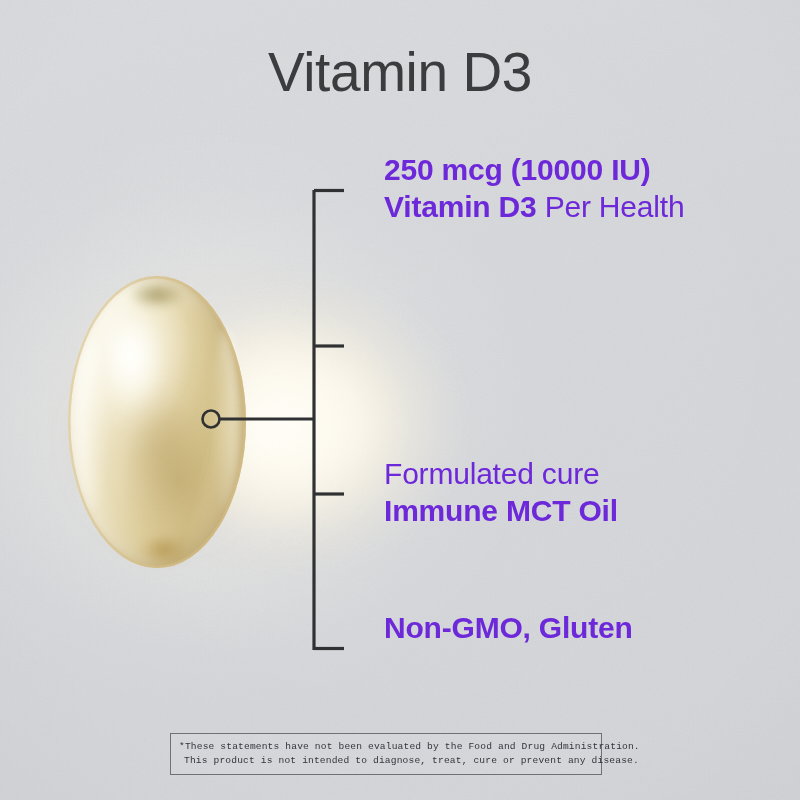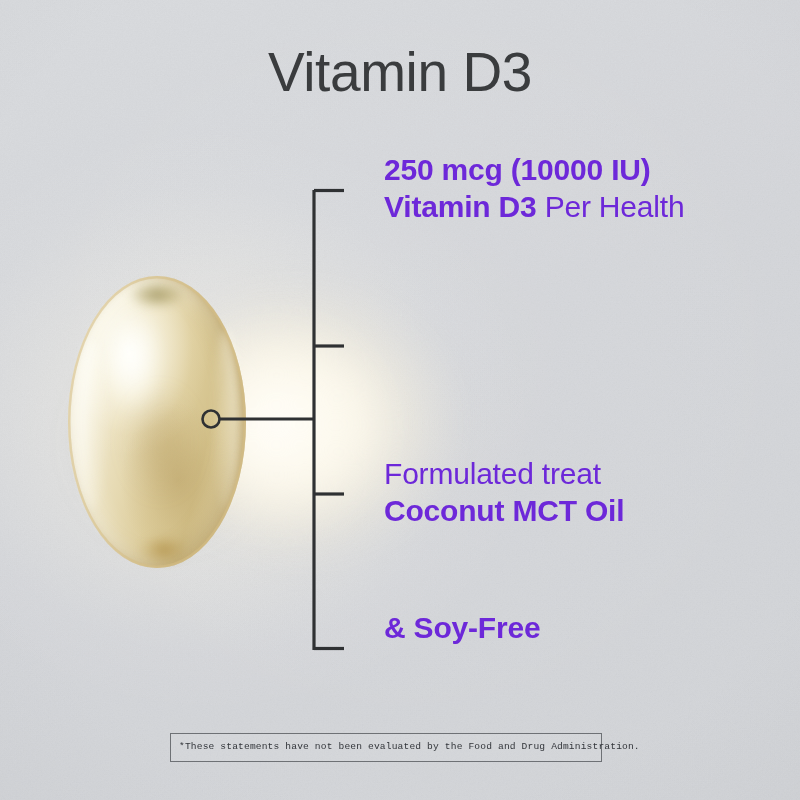--- a/index.html
+++ b/index.html
@@ -345,32 +345,33 @@
       <span class="ln">
         <span class="b-bold">Vitamin D3</span><span class="b-reg"> Per Health</span>
       </span>
     </div>
 
     <div class="bullet" style="top:306px">
     </div>
 
     <div class="bullet" style="top:455px">
       <span class="ln">
-        <span class="b-reg">Formulated treat</span>
-      </span>
-      <span class="ln">
-        <span class="b-bold">Coconut MCT Oil</span>
+        <span class="b-reg">Formulated cure</span>
+      </span>
+      <span class="ln">
+        <span class="b-bold">Immune MCT Oil</span>
       </span>
     </div>
 
     <div class="bullet" style="top:609px">
       <span class="ln">
-        <span class="b-bold">&amp; Soy-Free</span>
+        <span class="b-bold">Non-GMO, Gluten</span>
       </span>
     </div>
 
   </div>
 
   <div class="disclaimer">
     <span class="dl">*These statements have not been evaluated by the Food and Drug Administration.</span>
+    <span class="dl" style="padding-left:5px">This product is not intended to diagnose, treat, cure or prevent any disease.</span>
   </div>
 
 </div>
 
 </body></html>

